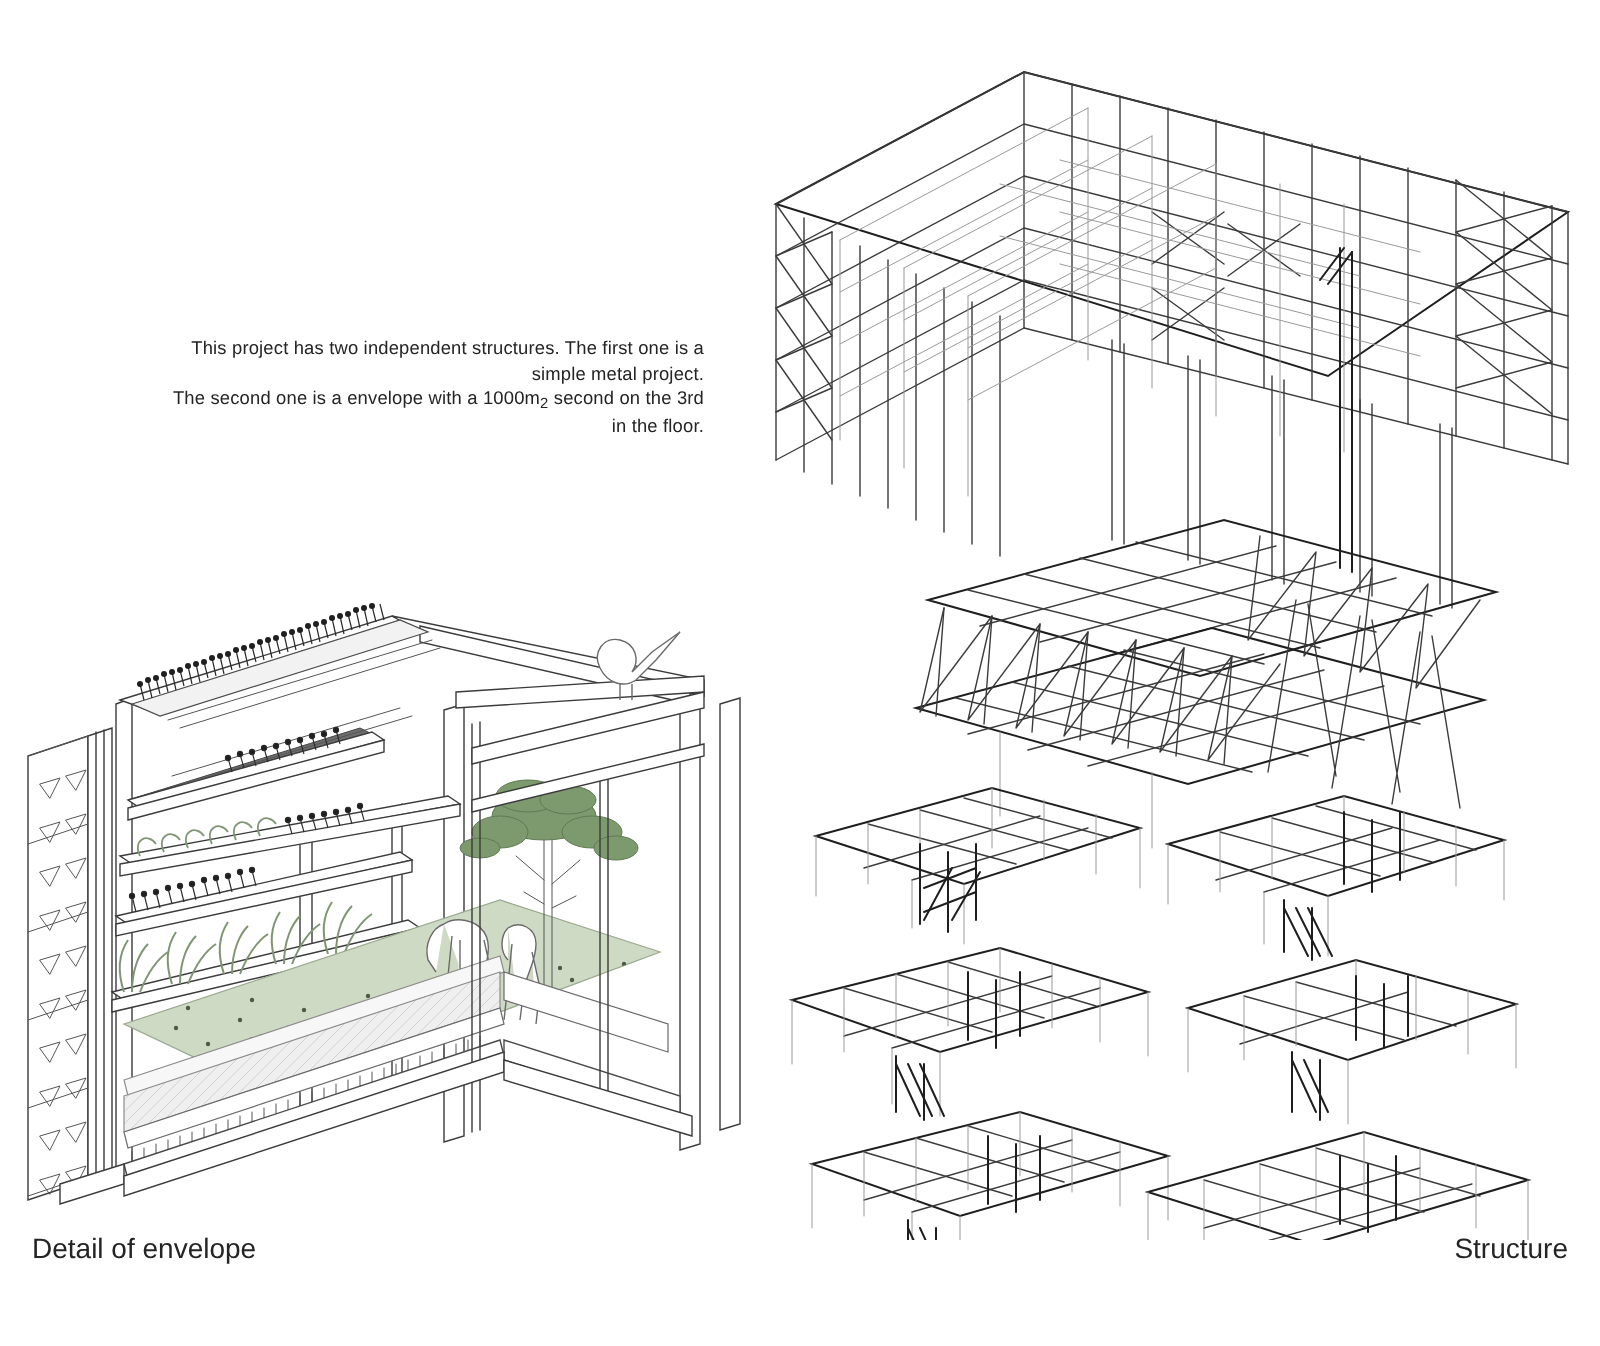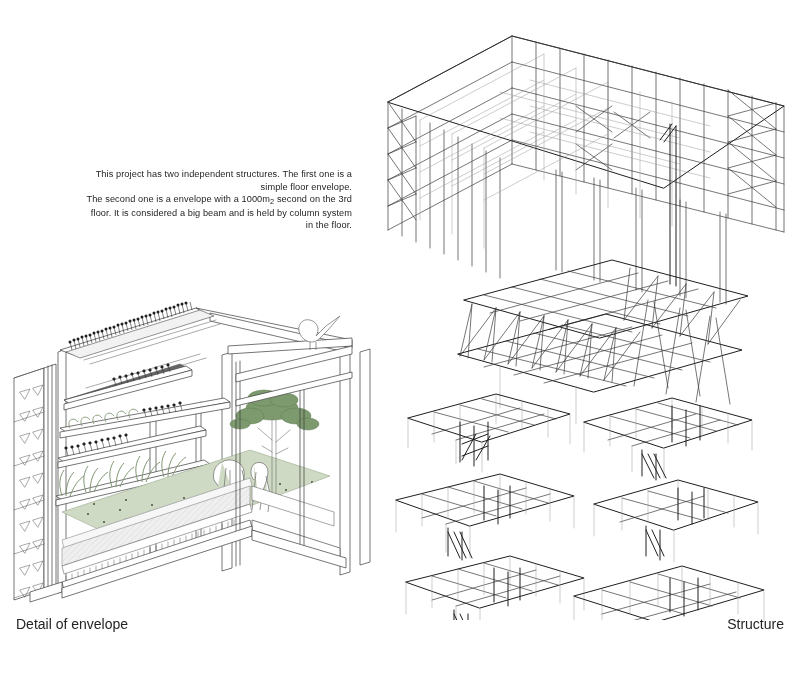--- a/index.html
+++ b/index.html
@@ -58,23 +58,22 @@
   .fill-white { fill: #ffffff; stroke: #3b3b3b; stroke-width: 0.7; }
   .fill-pale  { fill: #f2f2f2; stroke: #4a4a4a; stroke-width: 0.6; }
 </style>
 </head>
 <body>
 
 <div id="board">
 
   <div class="desc-block">
     <p>This project has two independent structures. The first one is a</p>
-    <p>simple floor envelope.</p>
+    <p>simple metal project.</p>
     <p><span>The second one is a envelope with a 1000m</span><sub>2</sub><span> second on the 3rd</span></p>
-    <p>floor. It is considered a big beam and is held by column system</p>
     <p>in the floor.</p>
   </div>
 
   <div class="caption caption-left">Detail of envelope</div>
   <div class="caption caption-right">Structure</div>
 
   <svg width="380" height="320" viewBox="0 0 380 320" style="position:absolute; left:0px; top:300px;">
 
     <defs>
       <clipPath id="clipFloor">

